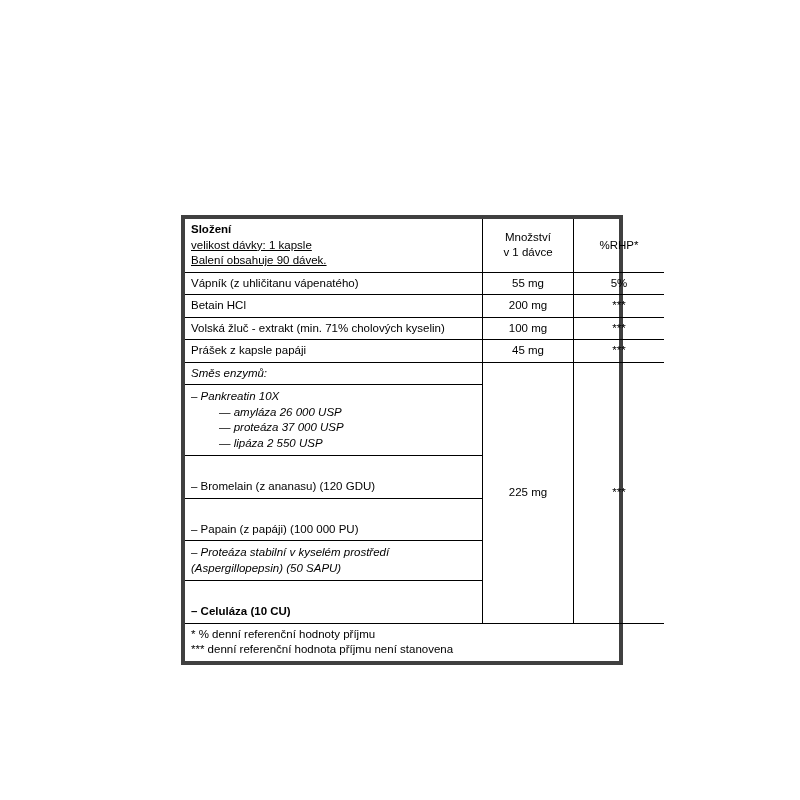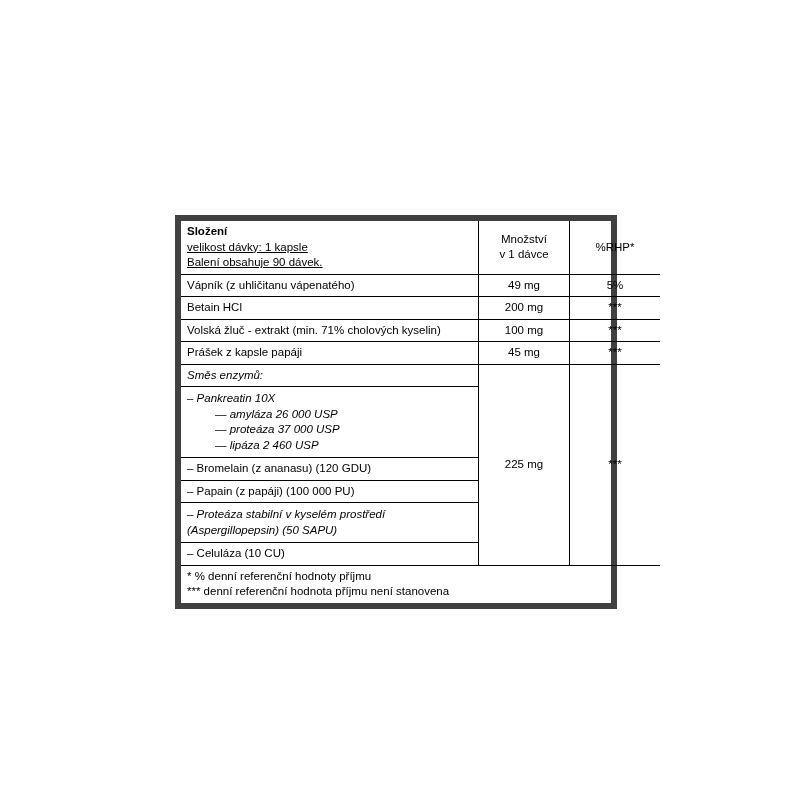--- a/index.html
+++ b/index.html
@@ -11,24 +11,24 @@
     font-family: "Liberation Sans", sans-serif;
   }
   #page {
     position: relative;
     width: 800px;
     height: 800px;
     background: #ffffff;
   }
   .panel {
     position: absolute;
-    left: 175px;
+    left: 181px;
     top: 215px;
     width: 442px;
-    border: 6px solid #404040;
+    border: 4px solid #404040;
     box-sizing: border-box;
     background: #ffffff;
   }
   table.nutrition {
     border-collapse: collapse;
     width: 100%;
     table-layout: fixed;
     font-size: 11.5px;
     color: #000000;
   }
@@ -55,22 +55,23 @@
 
   .row-tall td { padding-top: 4px; padding-bottom: 4px; }
 
   .group-label { font-weight: normal; font-style: italic; }
   .enzyme-cell {
     padding: 0 !important;
   }
   .enzyme-line {
     padding: 3px 6px;
     border-bottom: 1px solid #000000;
+    margin-top: 20px;
   }
-  .enzyme-line.last { border-bottom: none; }
+  .enzyme-line.last { border-bottom: none; font-weight: bold; }
   .enzyme-block {
     padding: 4px 6px 4px 6px;
     border-bottom: 1px solid #000000;
     font-style: italic;
   }
   .enzyme-block .sub { padding-left: 28px; }
   .footnotes td {
     padding-top: 5px;
     padding-bottom: 6px;
     line-height: 1.5;
@@ -92,21 +93,21 @@
           </td>
           <td class="col-amount head-center">
             <div>Množství</div>
             <div>v 1 dávce</div>
           </td>
           <td class="col-rhp head-center">%RHP*</td>
         </tr>
 
         <tr class="row-tall">
           <td class="col-name">Vápník (z uhličitanu vápenatého)</td>
-          <td class="col-amount">49 mg</td>
+          <td class="col-amount">55 mg</td>
           <td class="col-rhp">5%</td>
         </tr>
         <tr class="row-tall">
           <td class="col-name">Betain HCl</td>
           <td class="col-amount">200 mg</td>
           <td class="col-rhp">***</td>
         </tr>
         <tr class="row-tall">
           <td class="col-name nowrap">Volská žluč - extrakt (min. 71% cholových kyselin)</td>
           <td class="col-amount">100 mg</td>
@@ -123,21 +124,21 @@
           <td class="col-amount" rowspan="2">225 mg</td>
           <td class="col-rhp" rowspan="2">***</td>
         </tr>
 
         <tr>
           <td class="col-name enzyme-cell">
             <div class="enzyme-block">
               <div>– Pankreatin 10X</div>
               <div class="sub">— amyláza 26 000 USP</div>
               <div class="sub">— proteáza 37 000 USP</div>
-              <div class="sub">— lipáza 2 460 USP</div>
+              <div class="sub">— lipáza 2 550 USP</div>
             </div>
             <div class="enzyme-line">– Bromelain (z ananasu) (120 GDU)</div>
             <div class="enzyme-line">– Papain (z papáji) (100 000 PU)</div>
             <div class="enzyme-block">
               <div>– Proteáza stabilní v kyselém prostředí</div>
               <div>(Aspergillopepsin) (50 SAPU)</div>
             </div>
             <div class="enzyme-line last">– Celuláza (10 CU)</div>
           </td>
         </tr>

